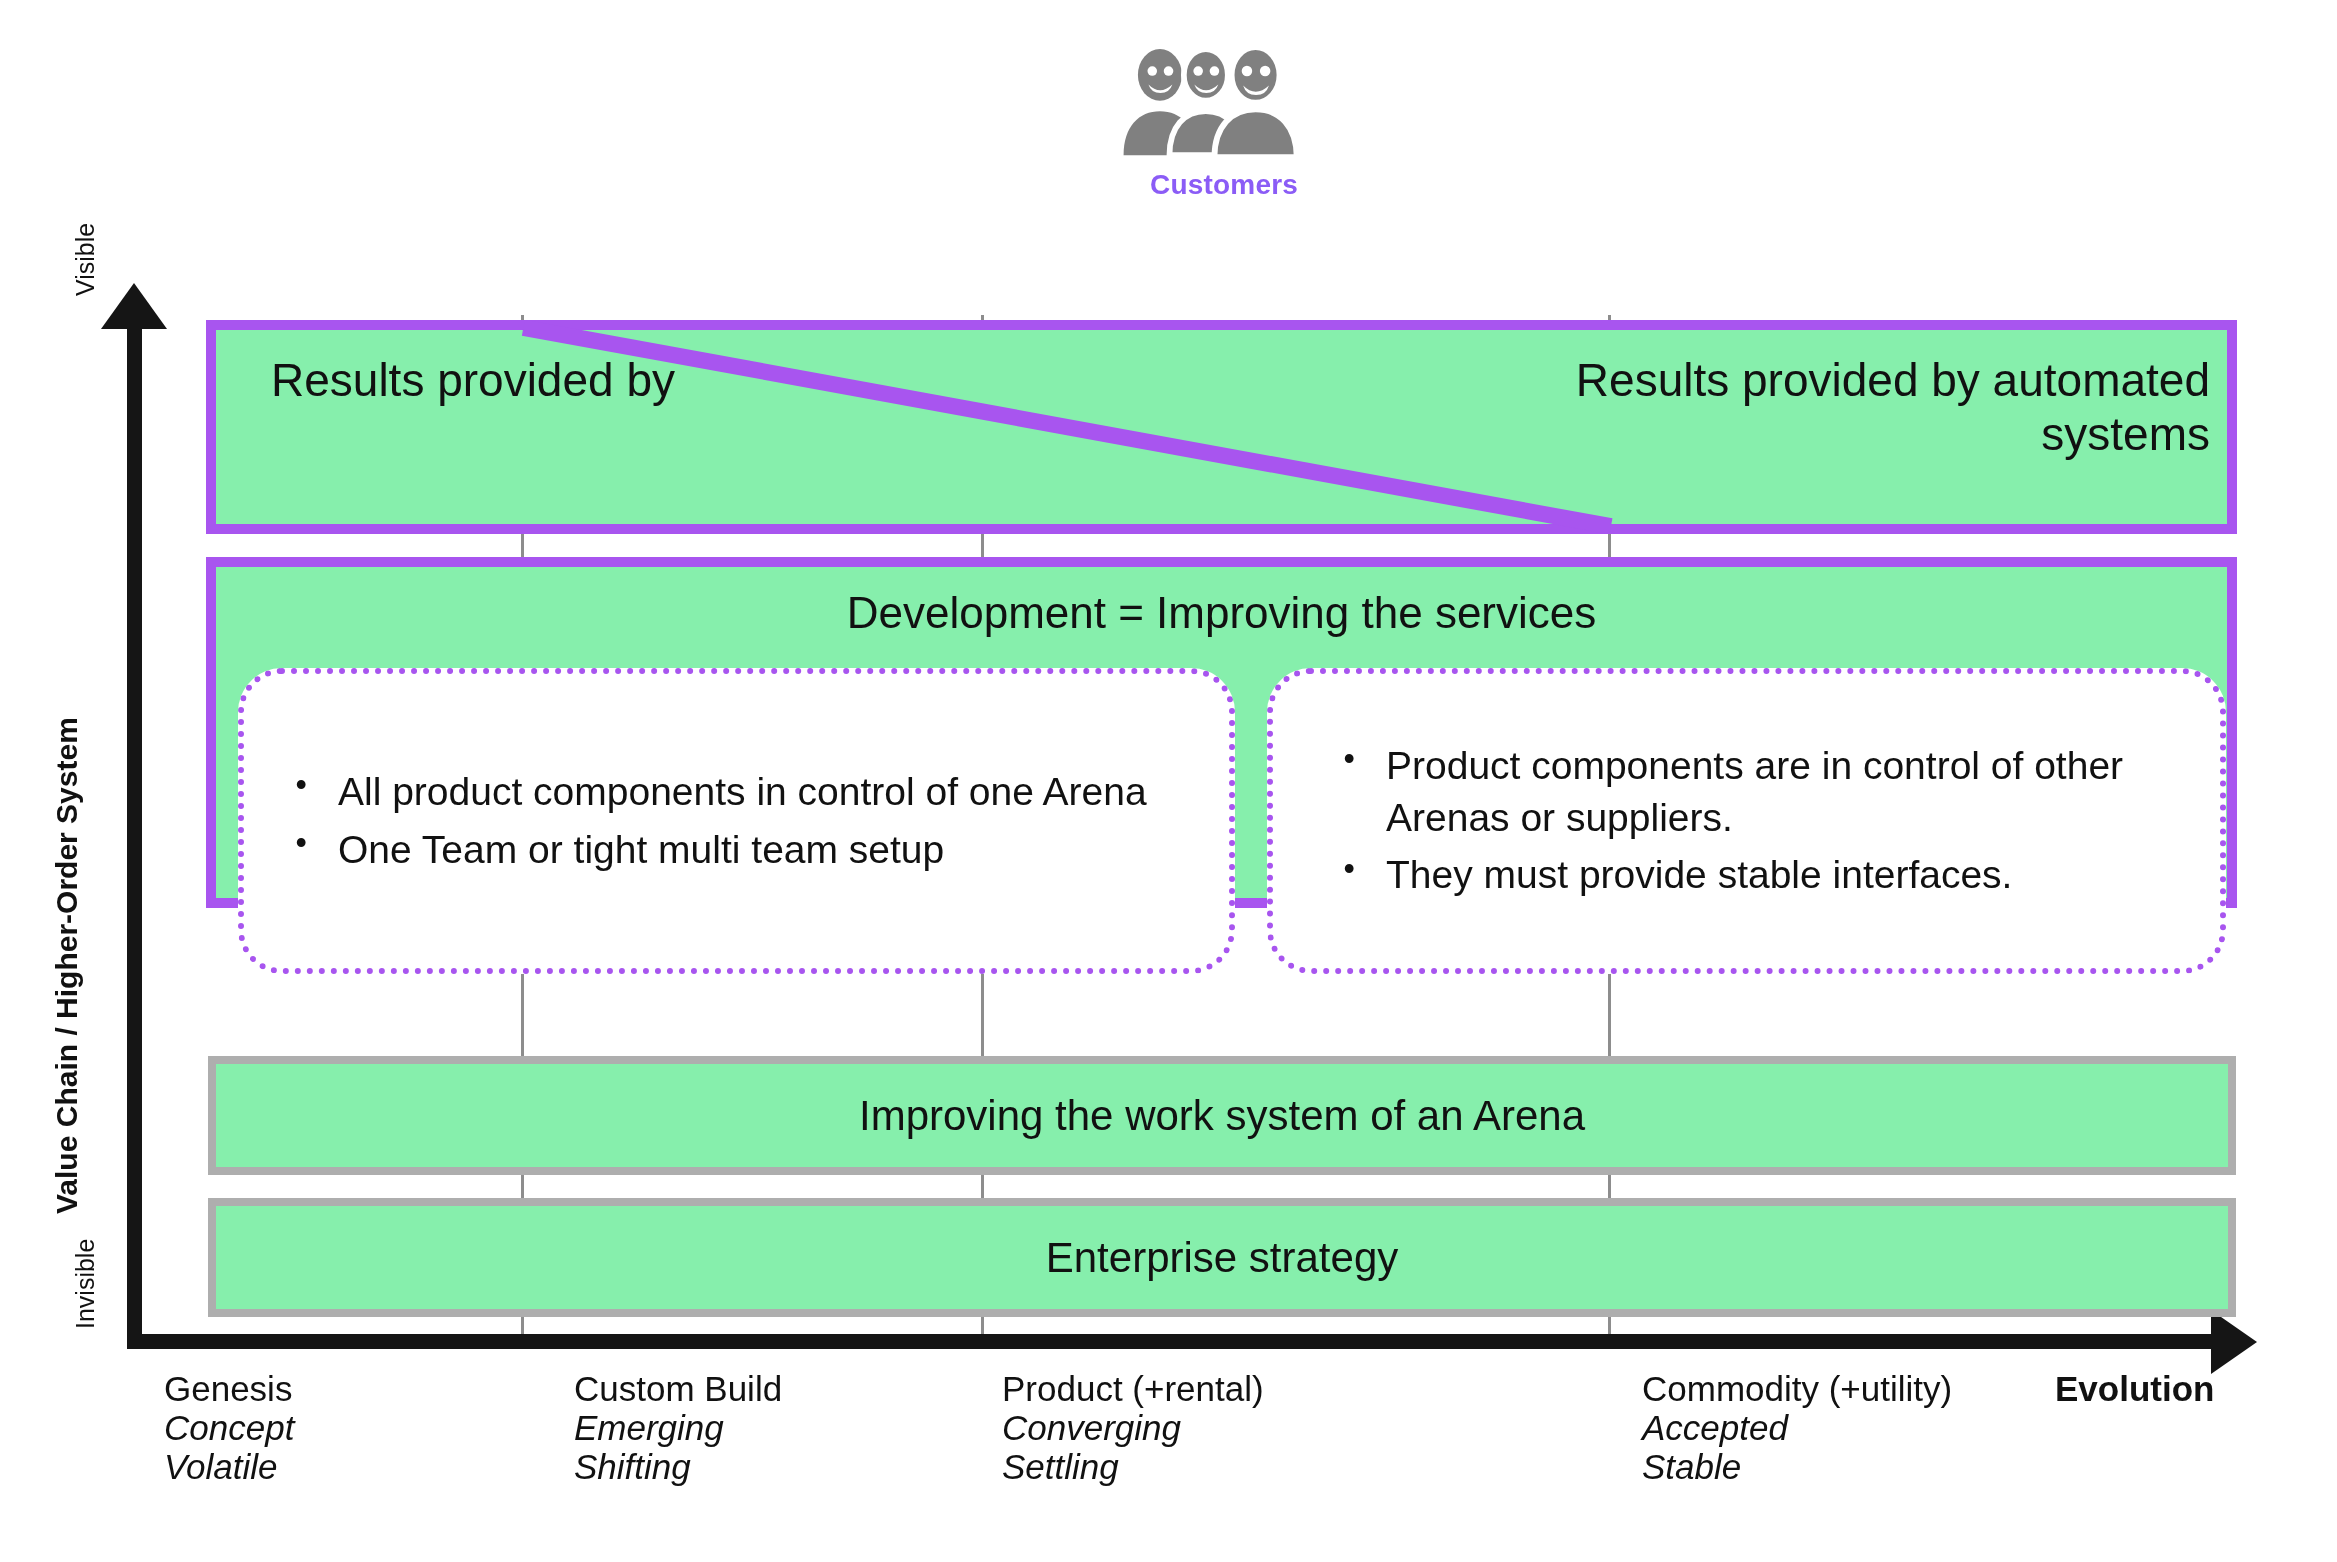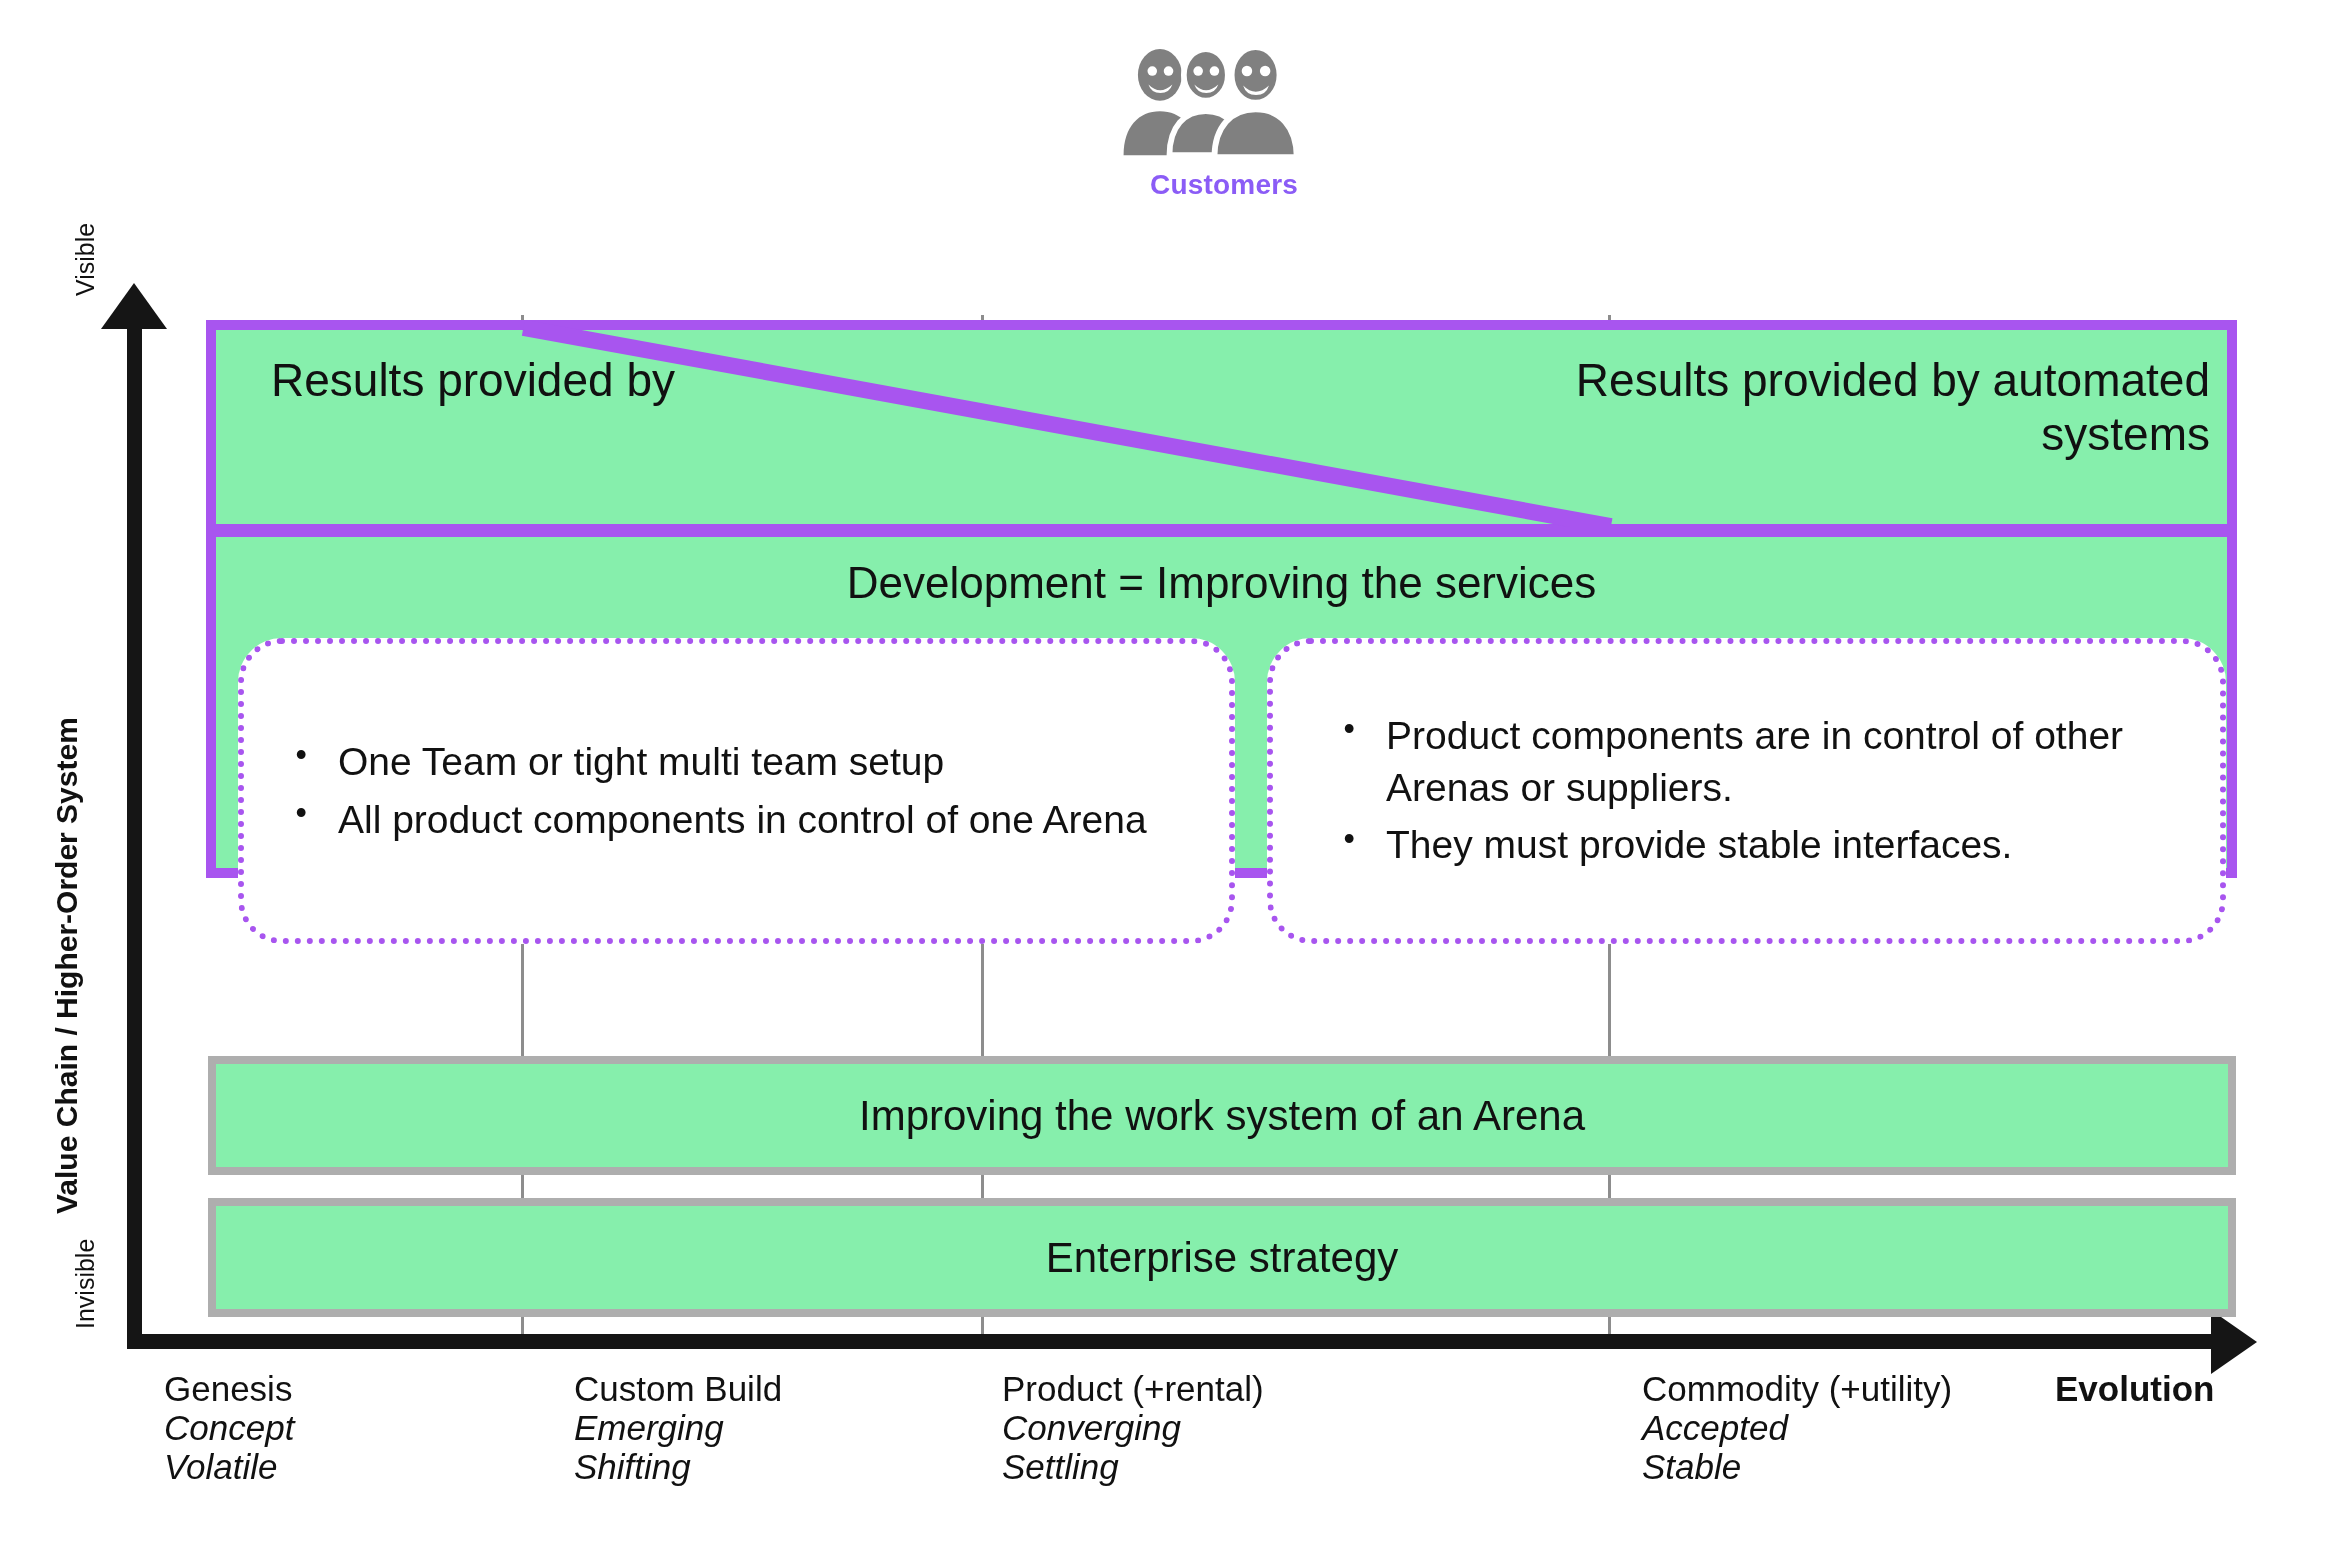--- a/index.html
+++ b/index.html
@@ -31,21 +31,21 @@
 
   
   .gridline{position:absolute;top:315px;width:2.9px;height:1019px;background:#8d8d8d;}
 
   
   .band{position:absolute;left:206px;width:2031px;box-sizing:border-box;background:#86efac;}
   .band-purple{border:10.5px solid #a855ef;}
   .band-gray{left:208px;width:2028px;border:8.6px solid #aeaeae;}
 
   #band-results{top:320px;height:214px;}
-  #band-dev{top:527px;height:351px;}
+  #band-dev{top:557px;height:351px;}
   #band-work{top:1056px;height:119px;}
   #band-ent{top:1198px;height:119px;}
 
   .band-center-text{position:absolute;left:0;right:0;top:50%;transform:translateY(-50%);
                     text-align:center;font-size:42px;color:#111;}
 
   
   .res-left{position:absolute;left:55px;top:23px;width:860px;font-size:46px;line-height:1.18;color:#111;}
   .res-right{position:absolute;right:17px;top:23px;width:1013px;font-size:46px;line-height:1.18;
              color:#111;text-align:right;}
@@ -131,22 +131,22 @@
 </div>
 <svg id="diagonal" viewBox="0 0 2125 224" preserveAspectRatio="none">
   <line x1="332" y1="8" x2="1470" y2="216" stroke="#a855ef" stroke-width="17"></line>
 </svg>
 
 <div class="band band-purple" id="band-dev">
   <div id="dev-title">Development = Improving the services</div>
 
   <div class="dotted" id="dot-left">
     <ul class="bullets">
+      <li>All product components in control of one Arena</li>
       <li>One Team or tight multi team setup</li>
-      <li>All product components in control of one Arena</li>
     </ul>
   </div>
 
   <div class="dotted" id="dot-right">
     <ul class="bullets">
       <li>Product components are in control of other Arenas or suppliers.</li>
       <li>They must provide stable interfaces.</li>
     </ul>
   </div>
 </div>

